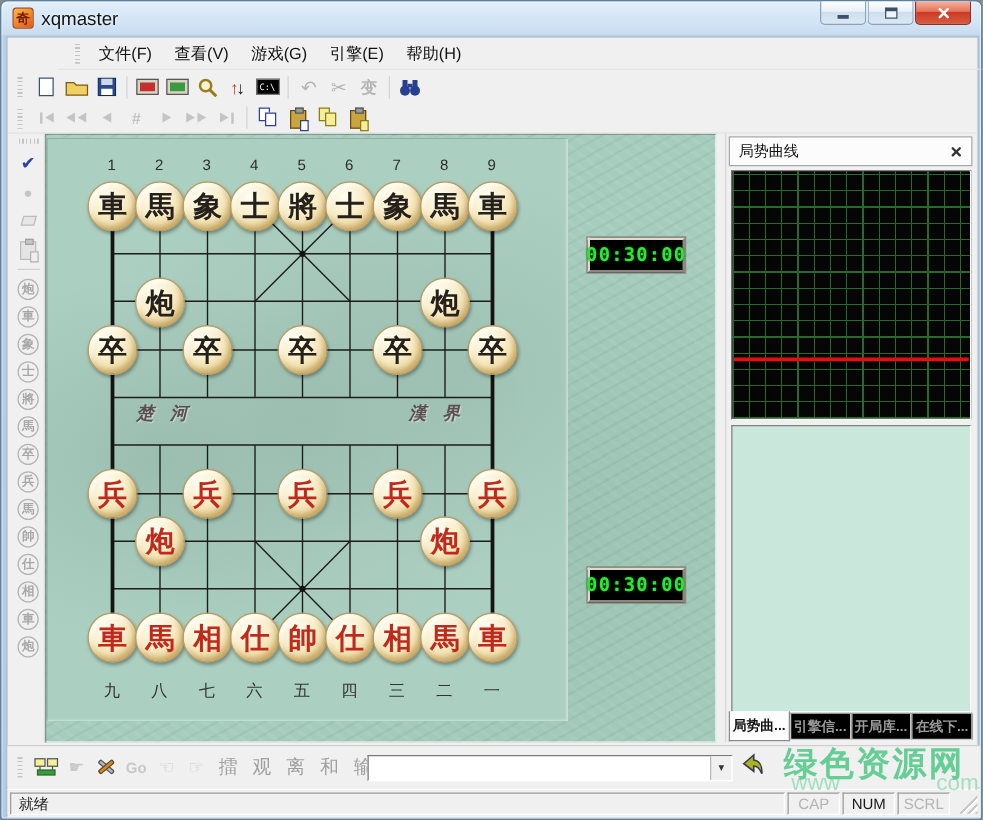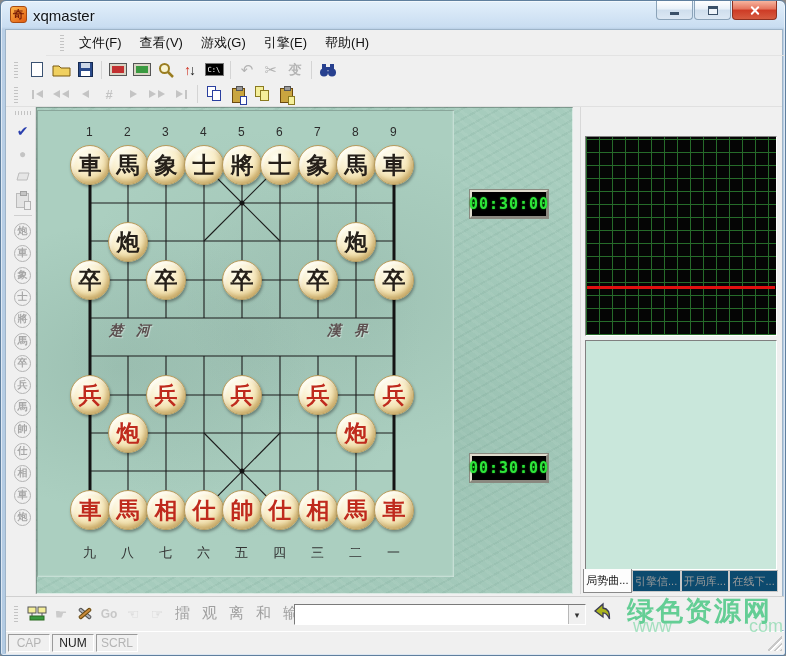--- a/index.html
+++ b/index.html
@@ -108,23 +108,23 @@
   #panel-title{position:absolute;left:2px;top:2px;right:2px;height:24px;background:#fcfcfc;border:1px solid #a8a8a8;
                display:flex;align-items:center;padding:0 7px;font-size:12px;color:#111;}
   #panel-close{margin-left:auto;transform:scale(.9);}
   #chart{position:absolute;left:4px;top:29px;width:192px;height:200px;background:#050505;
          border:1px solid;border-color:#808080 #fff #fff #808080;
          background-image:repeating-linear-gradient(90deg,#266b2a 0 1px,transparent 1px 13px),
                           repeating-linear-gradient(0deg,#266b2a 0 1px,transparent 1px 13px);}
   #redline{position:absolute;left:1px;right:1px;height:3px;background:#e01010;}
   #panel-body{position:absolute;left:4px;top:233px;width:192px;height:230px;background:#c9e7db;
               border:1px solid;border-color:#808080 #fff #fff #808080;}
-  #tabs{position:absolute;left:2px;bottom:2px;right:2px;height:22px;display:flex;border-top:1px solid #b8b8b8;}
+  #tabs{position:absolute;left:2px;bottom:2px;right:2px;height:22px;display:flex;border-top:1px solid #b8b8b8;font-weight:bold;}
   .tab{width:49px;font-size:11px;color:#9a9a9a;display:flex;align-items:center;justify-content:center;
-       border:1px solid #c9c9c9;border-top:none;background:#0c4a6e;}
+       border:1px solid #c9c9c9;border-top:none;background:#000000;}
   .tab.active{background:#fdfdfd;color:#111;border-color:#8a8a8a;height:24px;margin-top:-2px;z-index:2;}
   
   #bottombar{position:absolute;left:0;top:566px;width:778px;height:34px;background:#f0f0f0;border-top:1px solid #d0d0d0;
              display:flex;align-items:center;padding-left:6px;}
   .bt-label{font-size:15px;color:#9f9f9f;margin:0 6px;}
   .gotext{font-size:12px;font-weight:bold;color:#a0a0a0;}
   .handg{font-size:14px;color:#a8a8a8;}
   #combo{position:absolute;left:288px;top:7px;width:292px;height:21px;background:#fff;
          border:1px solid;border-color:#7a7a7a #fff #fff #7a7a7a;display:flex;}
   #combo-btn{margin-left:auto;width:17px;height:100%;background:#f0f0f0;border-left:1px solid #b8b8b8;
@@ -517,20 +517,24 @@
           <span>00:30:00</span>
         </div>
       <div class="clock" style="left:434px;top:347px">
           <span>00:30:00</span>
         </div>
     </div>
 
     <div id="splitter"></div>
 
     <div id="panel">
+      <div id="panel-title">
+        <span>局势曲线</span>
+        <span class="xg dark" id="panel-close"></span>
+      </div>
       <div id="chart">
           <div id="redline" style="top: 75%; background: rgb(224, 16, 16);"></div>
         </div>
       <div id="panel-body"></div>
       <div id="tabs">
           <div class="tab active">局势曲...</div>
           <div class="tab">引擎信...</div>
           <div class="tab">开局库...</div>
           <div class="tab">在线下...</div>
         </div>
@@ -576,20 +580,21 @@
       <div id="combo">
         <div id="combo-btn">▾</div>
       </div>
       <div id="undo-move">
         <svg width="20" height="20">
             <path d="M3 9 L11 2 L11 6 C15 6.5 18 10 17.5 17 C15.5 12 13 10.8 11 10.8 L11 15 Z" fill="#aab41e" stroke="#3a3a55" stroke-width="1.3"></path>
           </svg></div>
     </div>
 
     <div id="statusbar">
+      <div class="pane" id="pane-ready">就绪</div>
       <div id="inds" style="display:flex">
           <div class="ind">CAP</div>
           <div class="ind on">NUM</div>
           <div class="ind">SCRL</div>
         </div>
       <div id="resize-grip"></div>
     </div>
   </div>
 
   <div id="watermark">

